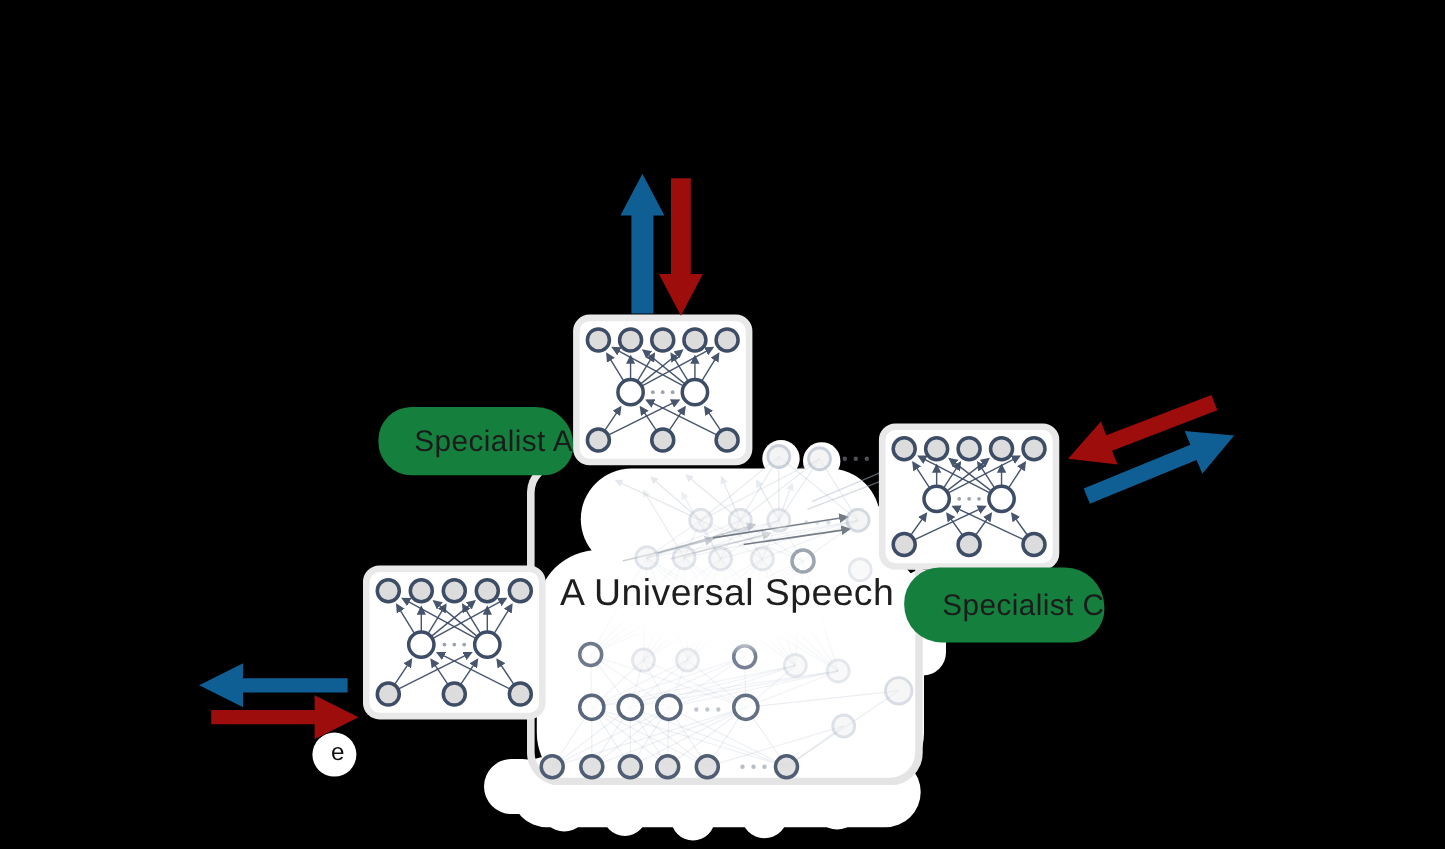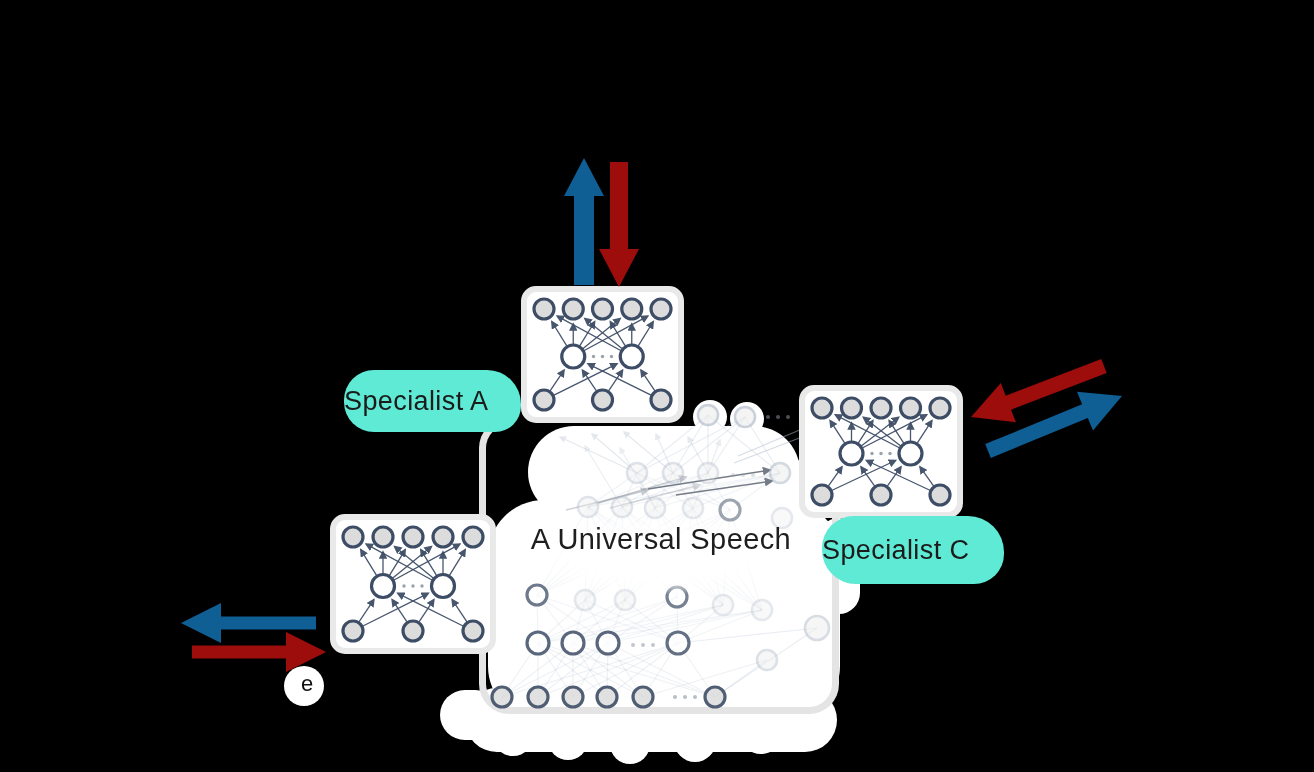--- a/index.html
+++ b/index.html
@@ -24,33 +24,33 @@
   .h1c{left:693px;top:400px;width:34px;height:34px;}
   .h2c{left:730px;top:402px;width:34px;height:34px;}
   .c7{left:284px;top:666px;width:40px;height:40px;}
 
   
   .big-box{position:absolute;left:479px;top:418px;width:360px;height:296px;box-sizing:border-box;
            border:7px solid #e4e4e4;border-top-color:transparent;border-radius:30px;z-index:2;}
   #universal-net{position:absolute;left:460px;top:385px;z-index:3;}
   .text-wash{position:absolute;left:488px;top:506px;width:348px;height:100px;z-index:4;
              background:radial-gradient(ellipse 50% 50% at 50% 50%, rgba(255,255,255,0.97) 45%, rgba(255,255,255,0) 78%);}
-  .title{position:absolute;left:494px;top:524px;width:334px;z-index:5;font-size:29px;line-height:31px;
+  .title{position:absolute;left:494px;top:524px;width:334px;z-index:5;font-size:34px;line-height:31px;
          color:#1e1e1e;text-align:center;letter-spacing:.4px;}
 
   
   .spec-box{position:absolute;background:#fff;border:6px solid #e9e9e9;border-radius:15px;
             box-sizing:border-box;z-index:6;}
   .box-a{left:521px;top:286px;width:163px;height:137px;}
   .box-b{left:330px;top:514px;width:166px;height:140px;}
   .box-c{left:799px;top:385px;width:164px;height:133px;}
   .spec-net{display:block;width:100%;height:100%;}
 
   
-  .label-blob{position:absolute;background:#5eead4;z-index:7;display:flex;align-items:center;justify-content:flex-start;
+  .label-blob{position:absolute;background:#15803d;z-index:7;display:flex;align-items:center;justify-content:flex-end;
               font-size:27px;color:#1b1b1b;letter-spacing:.4px;}
   .blob-a{left:344px;top:370px;width:177px;height:62px;border-radius:30px 34px 26px 30px;}
   .blob-b{left:320px;top:646px;width:158px;height:56px;border-radius:26px 28px 30px 24px;}
   .blob-c{left:822px;top:516px;width:182px;height:68px;border-radius:32px 36px 30px 34px;}
   .artifact-e{position:absolute;left:301px;top:671px;z-index:8;font-size:22px;color:#101010;}
 
   #arrows{position:absolute;left:0;top:0;z-index:9;pointer-events:none;}
 </style>
 </head>
 <body>

